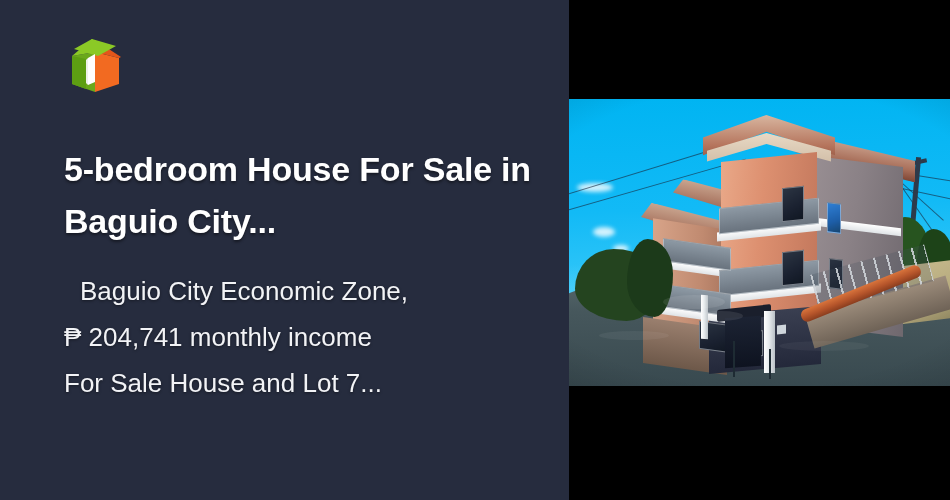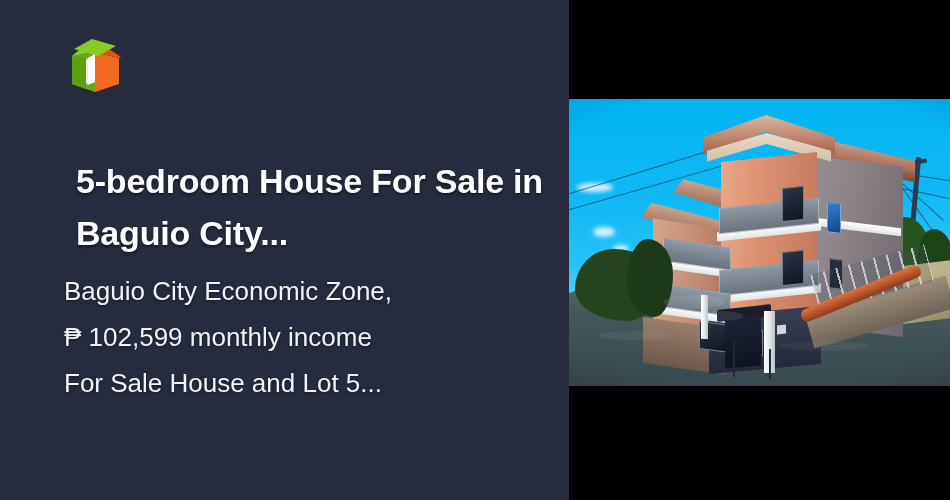--- a/index.html
+++ b/index.html
@@ -35,21 +35,21 @@
     height: 62px;
   }
   .brand-logo svg { display: block; width: 100%; height: 100%; }
 
   
   .listing-title {
     position: absolute;
     left: 64px;
     top: 144px;
     width: 470px;
-    margin: 12px;
+    margin: 0;
     font-size: 34px;
     line-height: 1.52;
     font-weight: bold;
     color: #ffffff;
     letter-spacing: -0.2px;
     text-shadow: 0 2px 3px rgba(0,0,0,0.45);
     word-break: break-word;
   }
   .listing-details {
     position: absolute;
@@ -58,21 +58,21 @@
     width: 480px;
   }
   .detail-line {
     font-size: 26px;
     line-height: 46px;
     color: #f2f3f6;
     font-weight: normal;
     text-shadow: 0 1px 3px rgba(0,0,0,0.45);
     white-space: nowrap;
   }
-  .detail-line.addr { letter-spacing: 0px; }
+  .detail-line.addr { letter-spacing: 0px; margin-left: 16px; }
 
   
   .media-panel {
     position: absolute;
     left: 569px;
     top: 0;
     width: 381px;
     height: 500px;
     background: #000000;
     overflow: hidden;
@@ -369,22 +369,22 @@
 
         <polygon points="24,22 31,18 31,46 24,49" fill="#ffffff"></polygon>
         <polygon points="22,24 24,22 24,49 22,47" fill="#eef1ea"></polygon>
       </svg>
     </div>
 
     <h1 class="listing-title">5-bedroom House For Sale in Baguio City...</h1>
 
     <div class="listing-details">
       <div class="detail-line addr">Baguio City Economic Zone,</div>
-      <div class="detail-line">₱ 102,599 monthly income</div>
-      <div class="detail-line">For Sale House and Lot 5...</div>
+      <div class="detail-line">₱ 204,741 monthly income</div>
+      <div class="detail-line">For Sale House and Lot 7...</div>
     </div>
   </div>
 
   <div class="media-panel">
     <div class="photo-frame">
 
       <div class="sky"></div>
 
       <div class="cloud c1"></div>
       <div class="cloud c2"></div>

